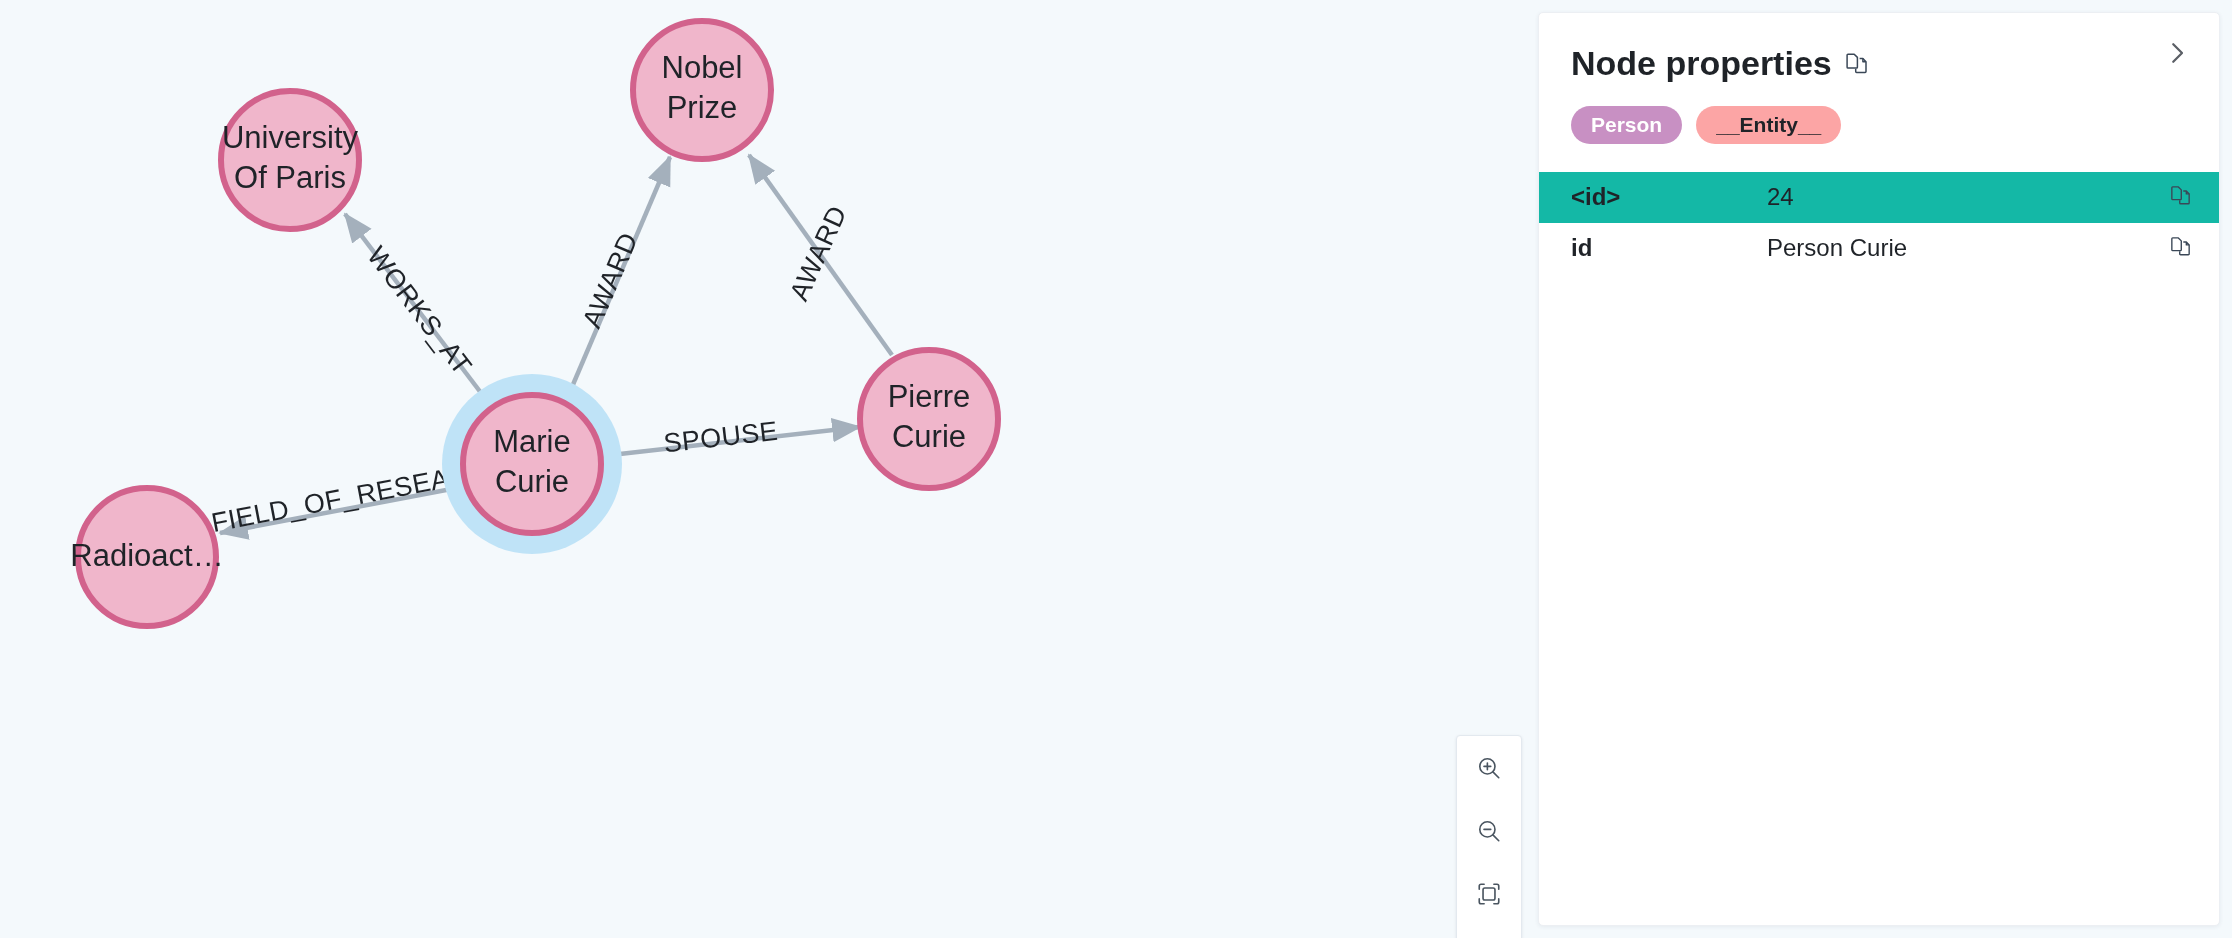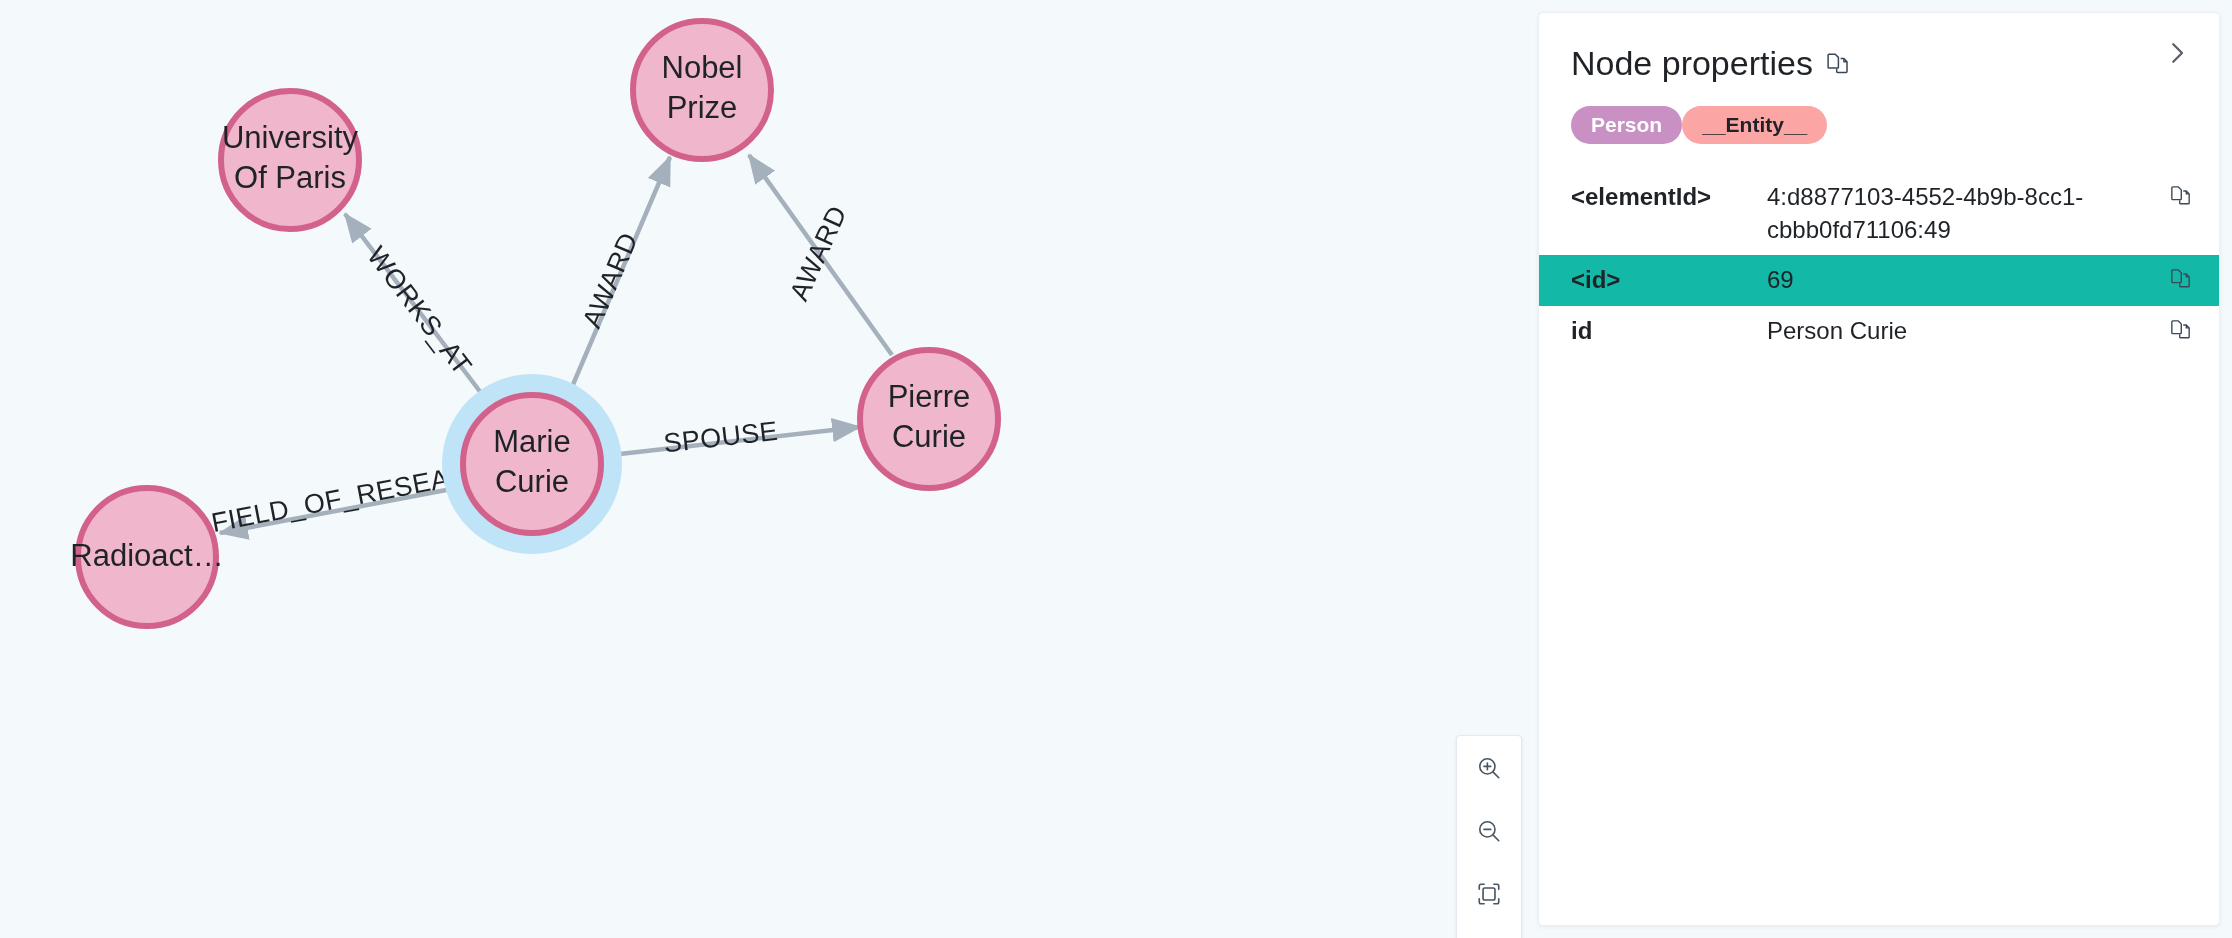--- a/index.html
+++ b/index.html
@@ -92,21 +92,21 @@
   }
 
   .panel-header {
     display: flex;
     align-items: flex-start;
     padding: 32px 28px 0 32px;
     position: relative;
   }
   .panel-title {
     font-size: 34px;
-    font-weight: 400;
+    font-weight: 700;
     color: #1f2328;
     line-height: 1.1;
     white-space: nowrap;
   }
   .title-copy-icon {
     margin-left: 12px;
     margin-top: 6px;
     color: #3a4757;
     cursor: pointer;
     flex: none;
@@ -119,20 +119,21 @@
     height: 44px;
     display: flex;
     align-items: center;
     justify-content: center;
     cursor: pointer;
     color: #5b5f66;
   }
 
   .label-chips {
     display: flex;
+    gap: 14px;
     padding: 24px 32px 0 32px;
     flex-wrap: wrap;
   }
   .chip {
     display: inline-flex;
     align-items: center;
     justify-content: center;
     height: 38px;
     padding: 0 20px;
     border-radius: 19px;
@@ -312,35 +313,24 @@
       </div>
     </div>
 
     <div class="label-chips">
       <span class="chip chip-person">Person</span>
       <span class="chip chip-entity">__Entity__</span>
     </div>
 
     <div class="prop-table">
 
-      <div class="prop-row">
-        <div class="prop-key">&lt;elementId&gt;</div>
-        <div class="prop-val">4:d8877103-4552-4b9b-8cc1-cbbb0fd71106:49</div>
-        <div class="prop-copy">
-          <svg width="22" height="22" viewBox="0 0 24 24" fill="none" stroke="currentColor" stroke-width="1.5" stroke-linejoin="round">
-            <path d="M4 3.2 h6.2 L13.4 6.4 V16.2 a0.9 0.9 0 0 1 -0.9 0.9 H4 a0.9 0.9 0 0 1 -0.9 -0.9 V4.1 A0.9 0.9 0 0 1 4 3.2 Z"></path>
-            <path d="M15.6 7.6 h3.3 L22 10.8 V20.6 a0.9 0.9 0 0 1 -0.9 0.9 h-8.5 a0.9 0.9 0 0 1 -0.9 -0.9 v-2.9"></path>
-            <path d="M18.9 7.6 V10.8 H22"></path>
-          </svg>
-        </div>
-      </div>
 
       <div class="prop-row zebra">
         <div class="prop-key">&lt;id&gt;</div>
-        <div class="prop-val">69</div>
+        <div class="prop-val">24</div>
         <div class="prop-copy">
           <svg width="22" height="22" viewBox="0 0 24 24" fill="none" stroke="currentColor" stroke-width="1.5" stroke-linejoin="round">
             <path d="M4 3.2 h6.2 L13.4 6.4 V16.2 a0.9 0.9 0 0 1 -0.9 0.9 H4 a0.9 0.9 0 0 1 -0.9 -0.9 V4.1 A0.9 0.9 0 0 1 4 3.2 Z"></path>
             <path d="M15.6 7.6 h3.3 L22 10.8 V20.6 a0.9 0.9 0 0 1 -0.9 0.9 h-8.5 a0.9 0.9 0 0 1 -0.9 -0.9 v-2.9"></path>
             <path d="M18.9 7.6 V10.8 H22"></path>
           </svg>
         </div>
       </div>
 
       <div class="prop-row">

